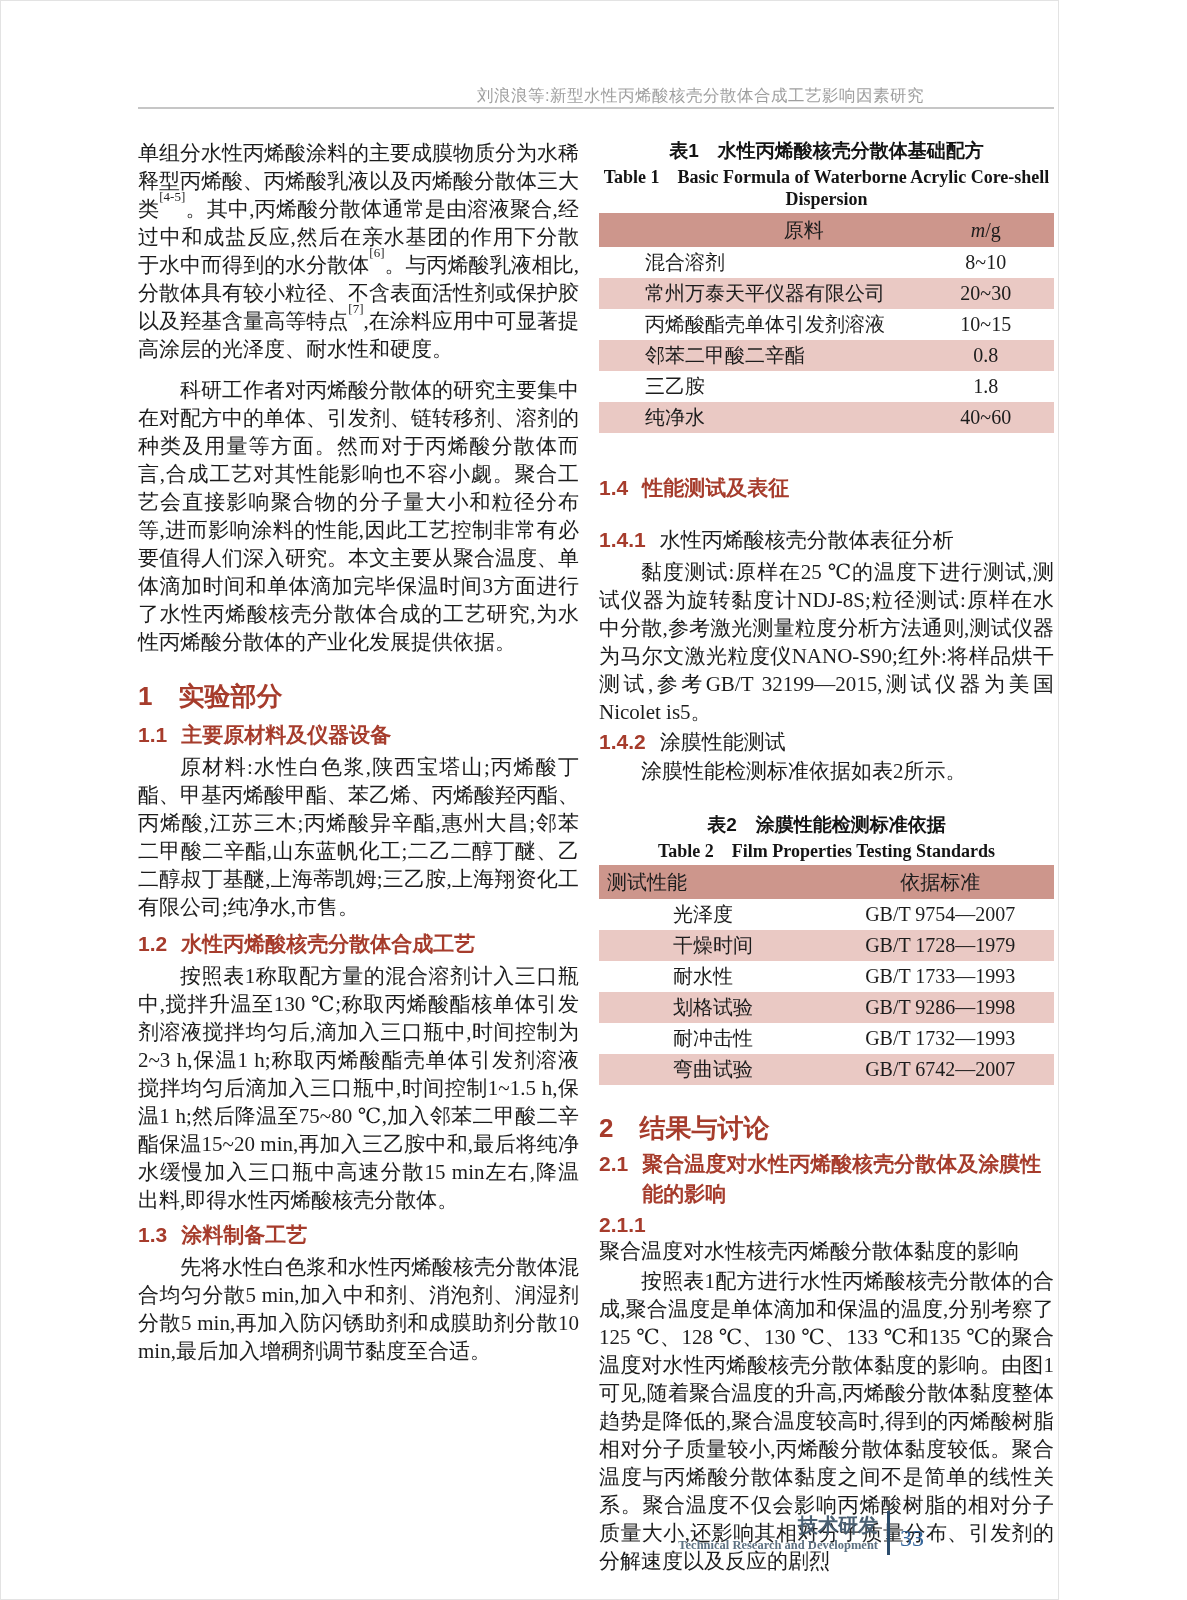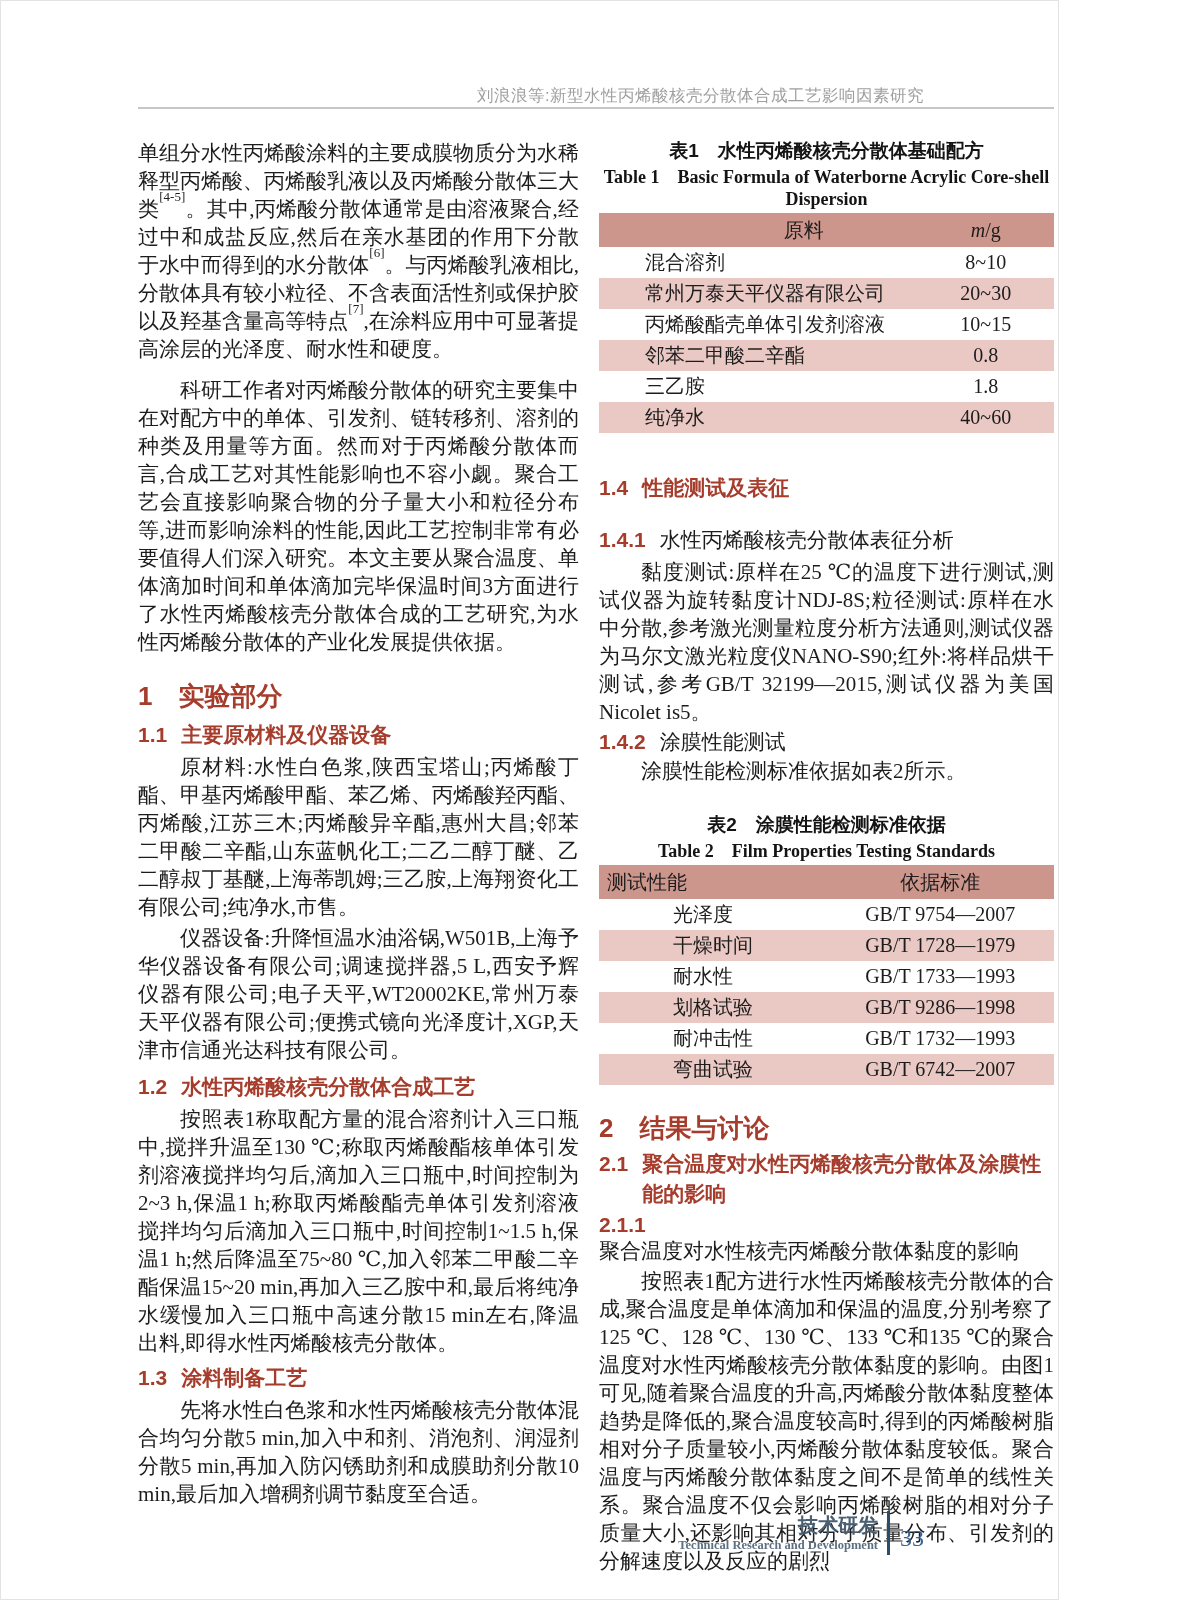--- a/index.html
+++ b/index.html
@@ -149,21 +149,20 @@
         <span class="num">1</span>
         <span class="title">实验部分</span>
       </div>
 
       <div class="h2 mt-h11">
         <span class="num">1.1</span>
         <span class="title">主要原材料及仪器设备</span>
       </div>
 
       <p class="p ind mt-p3">原材料:水性白色浆,陕西宝塔山;丙烯酸丁酯、甲基丙烯酸甲酯、苯乙烯、丙烯酸羟丙酯、丙烯酸,江苏三木;丙烯酸异辛酯,惠州大昌;邻苯二甲酸二辛酯,山东蓝帆化工;二乙二醇丁醚、乙二醇叔丁基醚,上海蒂凯姆;三乙胺,上海翔资化工有限公司;纯净水,市售。</p>
-      <p class="p ind mt-p4">仪器设备:升降恒温水油浴锅,W501B,上海予华仪器设备有限公司;调速搅拌器,5 L,西安予辉仪器有限公司;电子天平,WT20002KE,常州万泰天平仪器有限公司;便携式镜向光泽度计,XGP,天津市信通光达科技有限公司。</p>
 
       <div class="h2 mt-h12">
         <span class="num">1.2</span>
         <span class="title">水性丙烯酸核壳分散体合成工艺</span>
       </div>
 
       <p class="p ind mt-p5">按照表1称取配方量的混合溶剂计入三口瓶中,搅拌升温至130 ℃;称取丙烯酸酯核单体引发剂溶液搅拌均匀后,滴加入三口瓶中,时间控制为2~3 h,保温1 h;称取丙烯酸酯壳单体引发剂溶液搅拌均匀后滴加入三口瓶中,时间控制1~1.5 h,保温1 h;然后降温至75~80 ℃,加入邻苯二甲酸二辛酯保温15~20 min,再加入三乙胺中和,最后将纯净水缓慢加入三口瓶中高速分散15 min左右,降温出料,即得水性丙烯酸核壳分散体。</p>
 
       <div class="h2 mt-h13">
         <span class="num">1.3</span>

